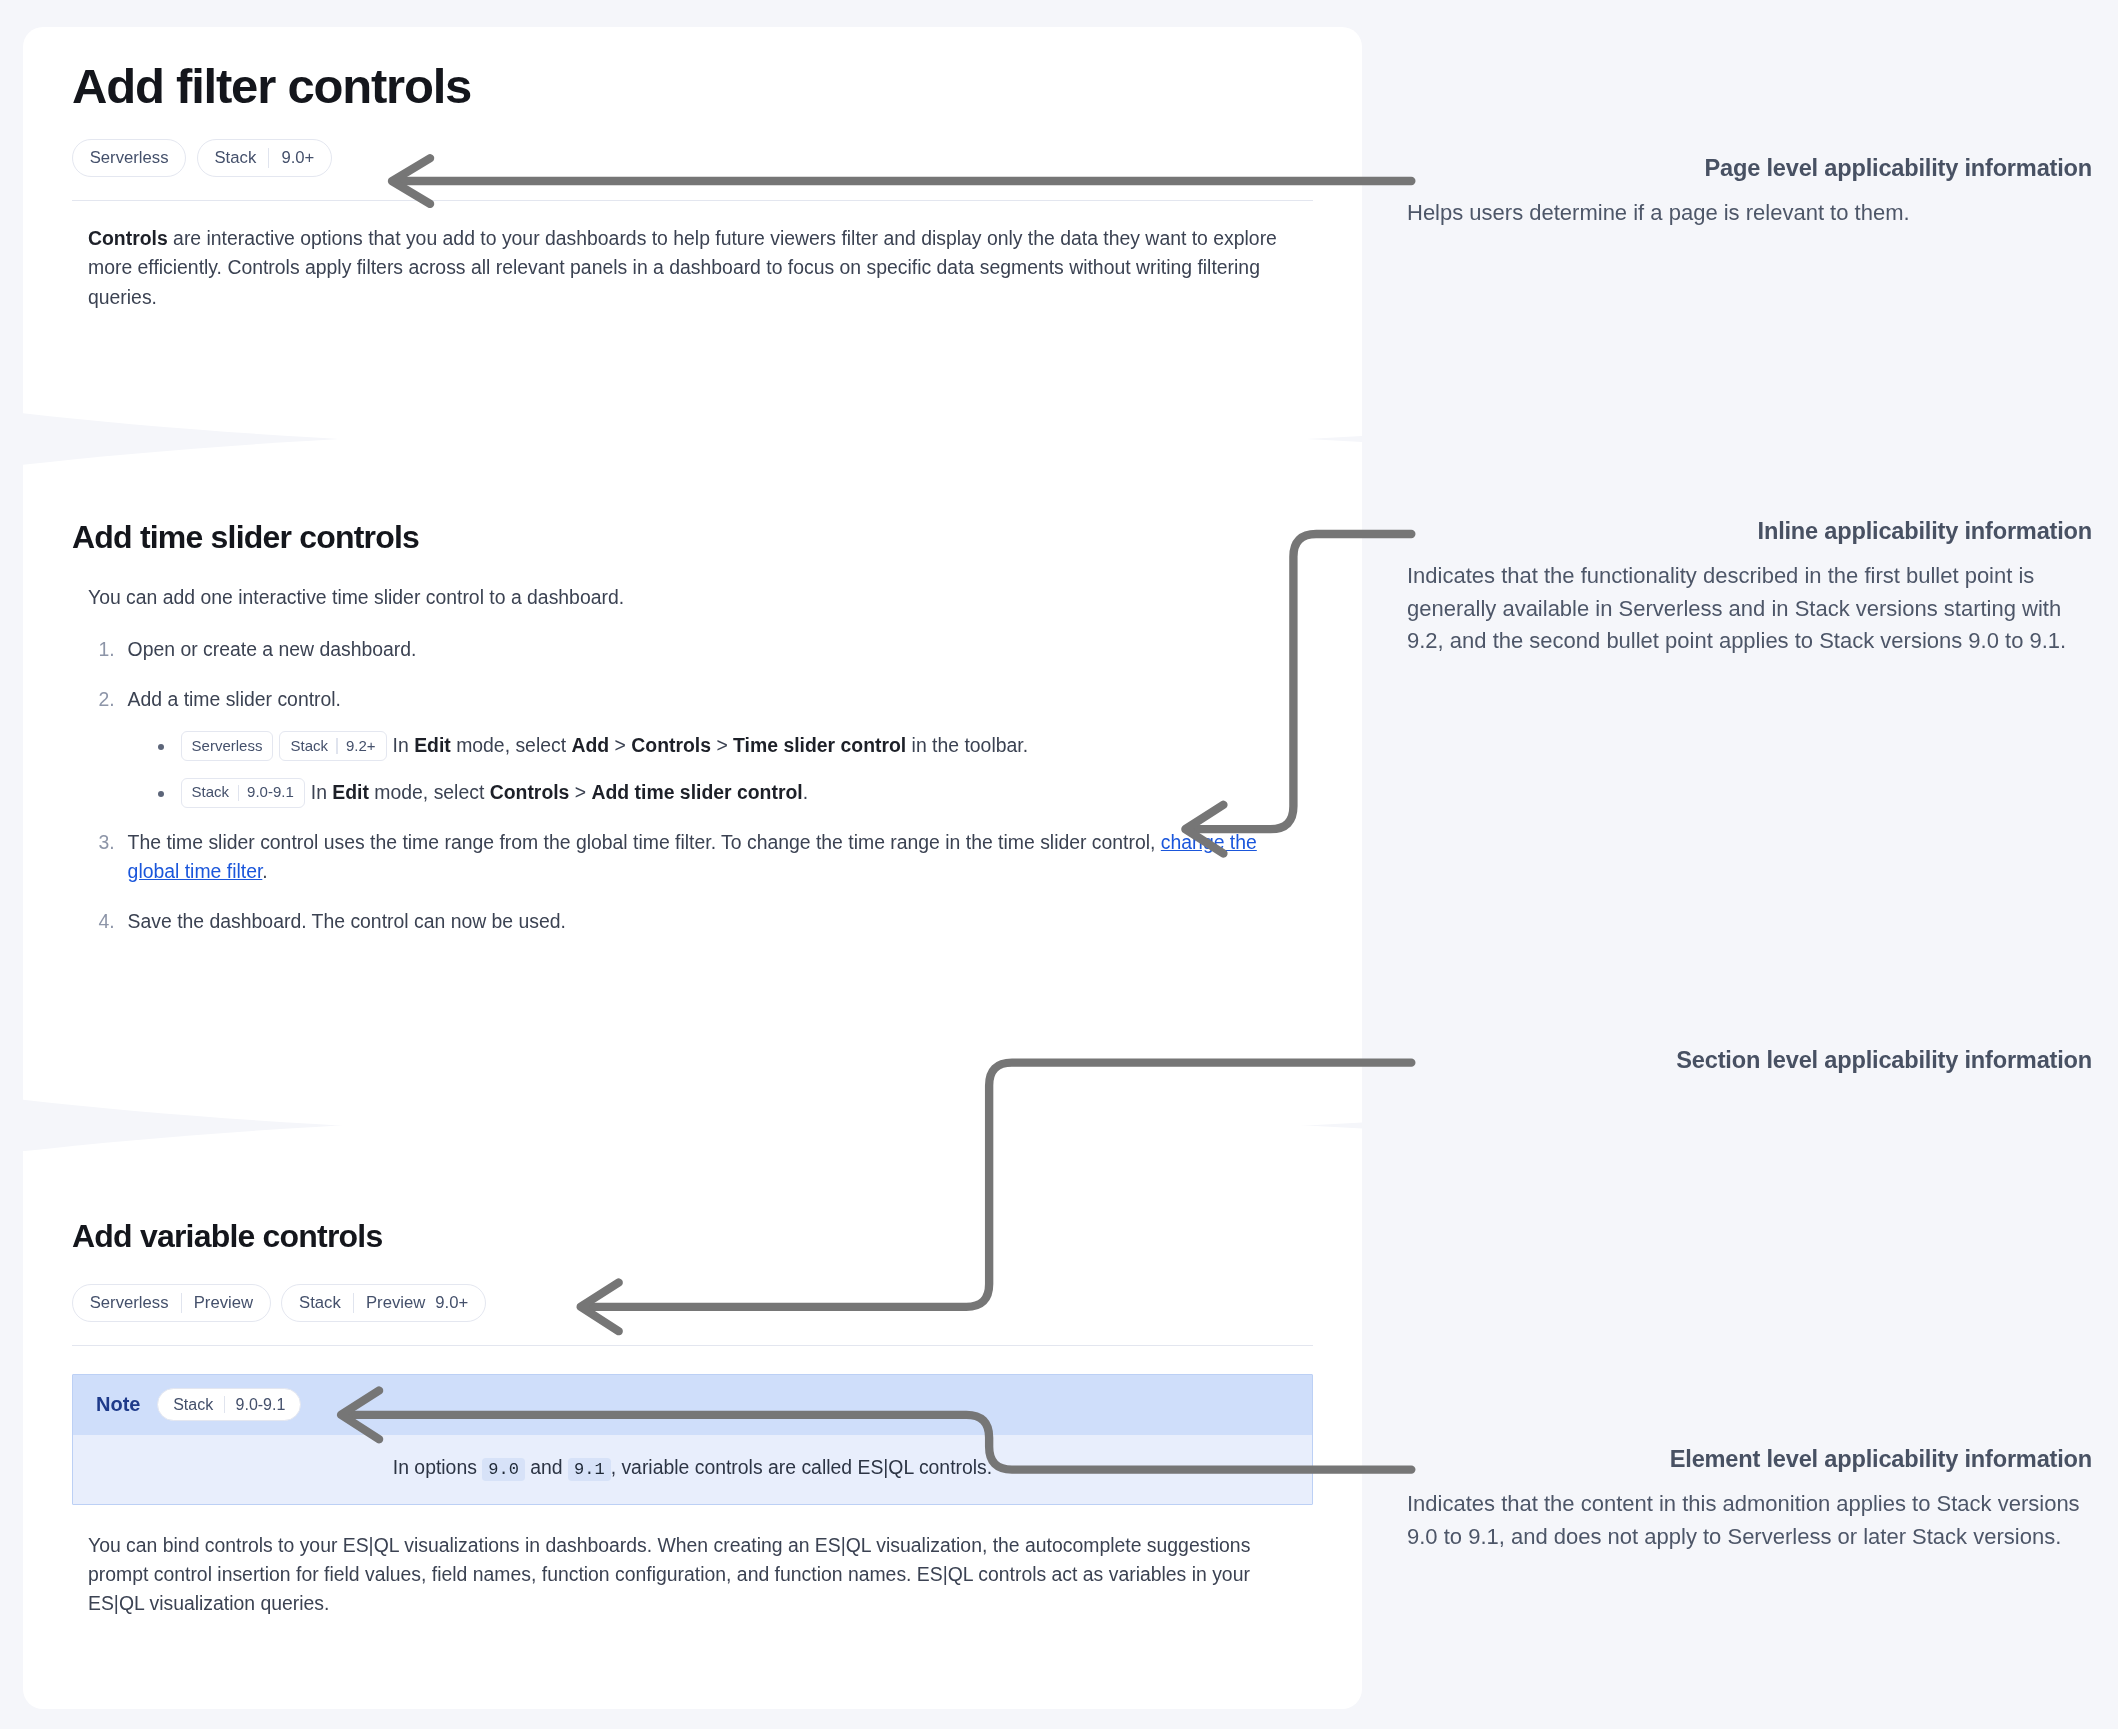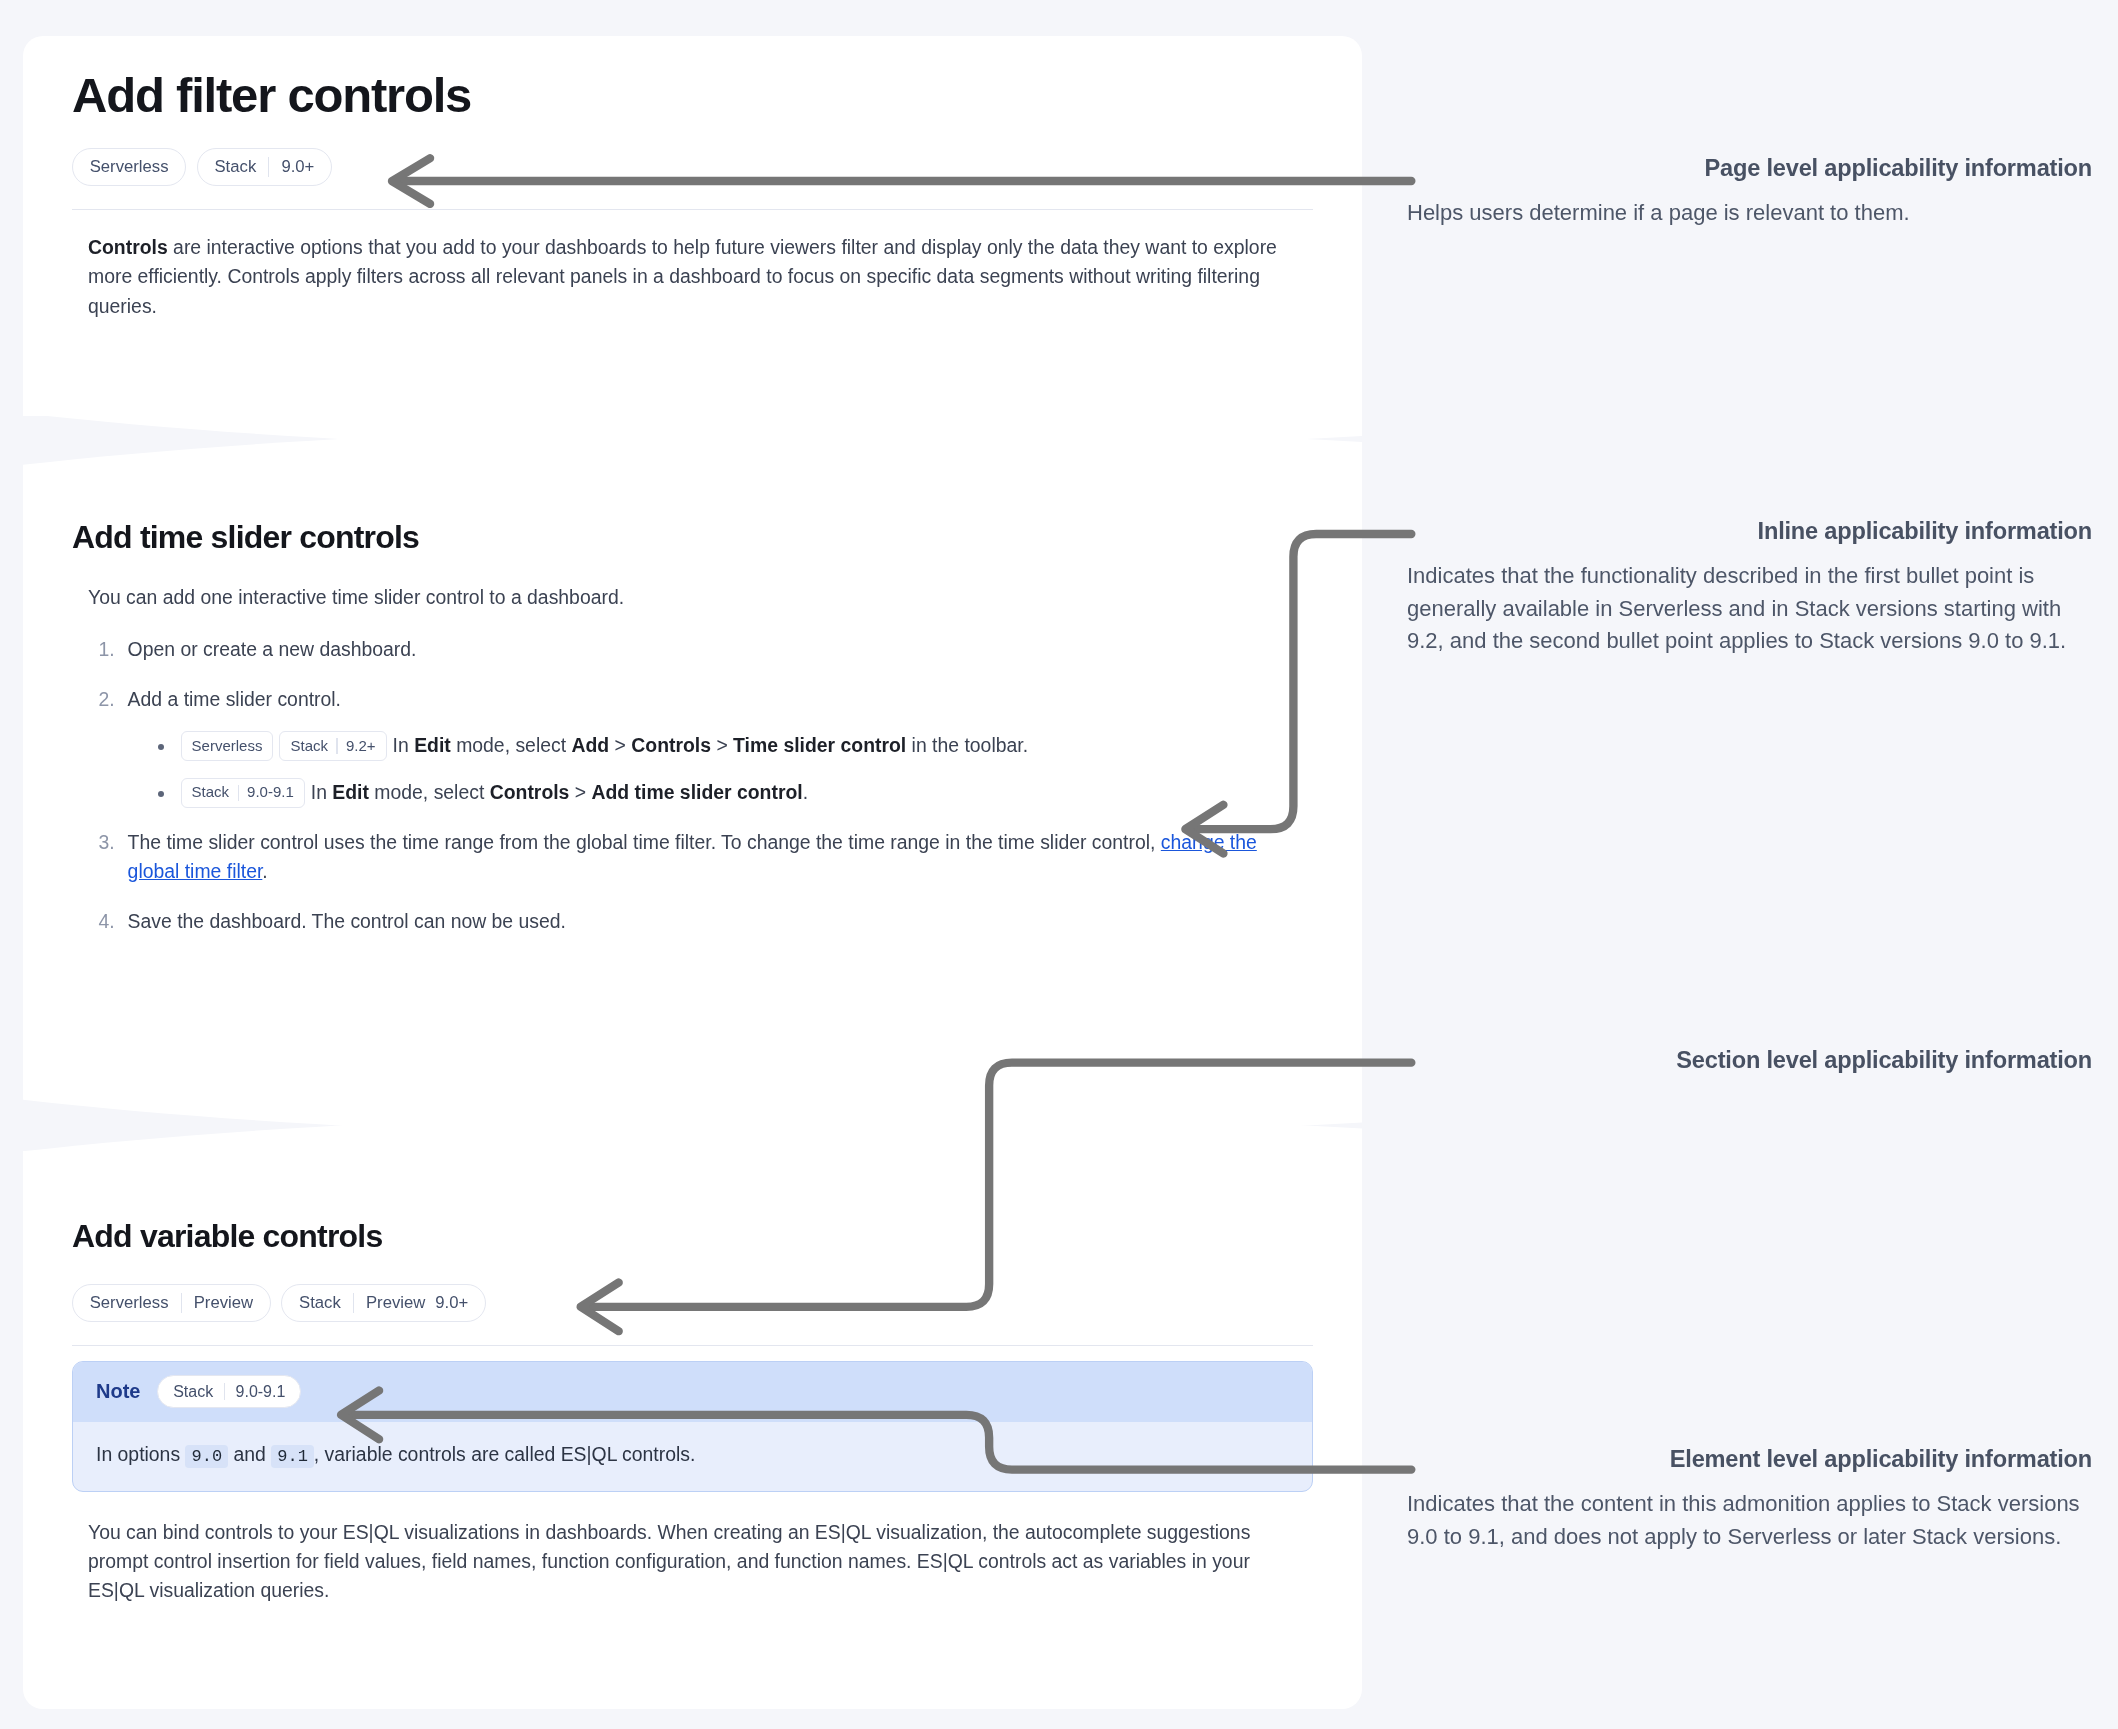--- a/index.html
+++ b/index.html
@@ -15,21 +15,21 @@
 
   
   #doc {
     position: absolute; left: 23px; top: 27px;
     width: 1339px; height: 1683px;
   }
   .card {
     position: absolute; left: 0; width: 1339px;
     background: #ffffff;
   }
-  #card-1 { top: 9px;    height: 380px; border-radius: 20px 20px 0 0; }
+  #card-1 { top: 0;    height: 380px; border-radius: 20px 20px 0 0; }
   #card-2 { top: 438px; height: 631px; }
   #card-3 { top: 1124px; height: 558px; border-radius: 0 0 20px 20px; }
 
   
   .wave { position:absolute; left:0; width:1339px; }
   #wave-1 { top: 365px; height: 91px; }
   #wave-2 { top: 1050px; height: 91px; }
 
   .card-inner { padding: 0 49px; }
 
@@ -97,25 +97,26 @@
   }
   ul.sub > li::before {
     content: ""; position:absolute; left: 3px; top: 13px;
     width: 6px; height: 6px; border-radius: 50%;
     background: #5c6579;
   }
   .sub-text { font-size: 19.4px; line-height:1.5; color:#3b4252; }
 
   
   .note {
-    margin-top: 15px;
+    margin-top: 28px;
     border: 1.1px solid #bcd0f5;
-    border-radius: 11px;
+    border-radius: 1px;
     overflow: hidden;
     background: #e8eefc;
+    text-align: center;
   }
   .note-head {
     background: #cfdefa; padding: 13.7px 23px;
     display:flex; align-items:center; gap: 16.7px;
   }
   .note-head .note-label {
     font-size: 20px; font-weight: 700; color:#1e3a8a;
   }
   .note-body { padding: 18px 23px 21px 23px; }
   .note-body p { margin:0; font-size:19.4px; line-height:1.5; color:#2c3444; }

